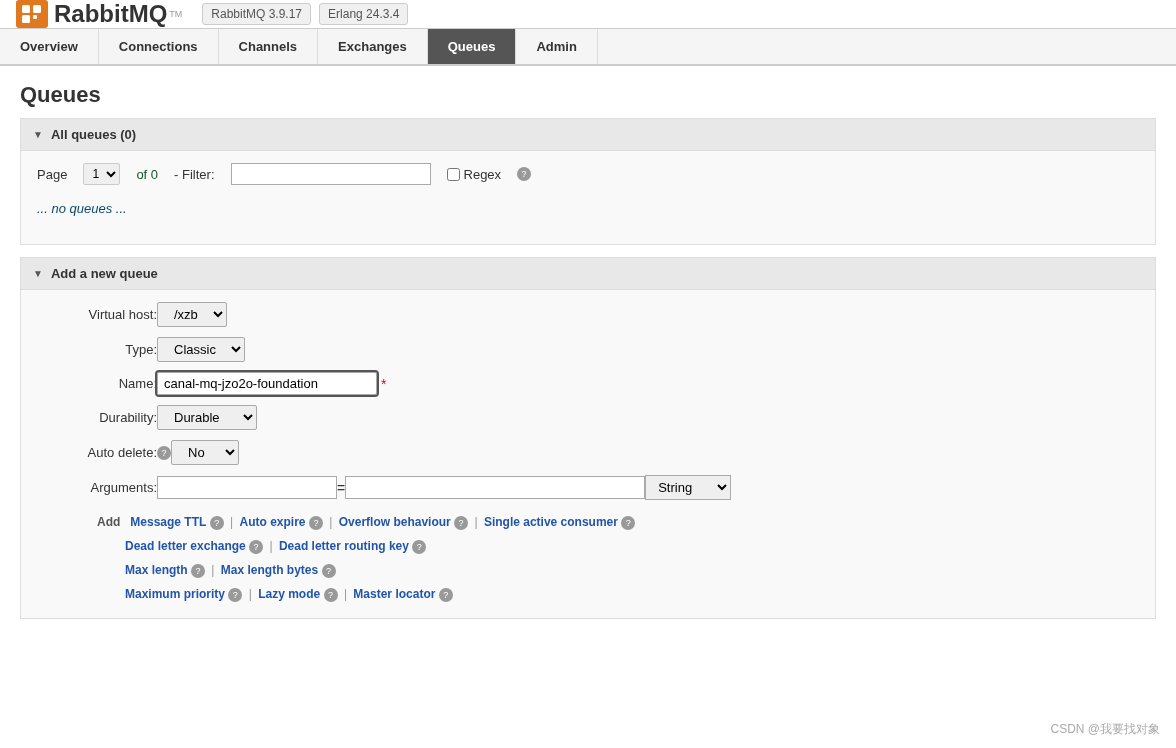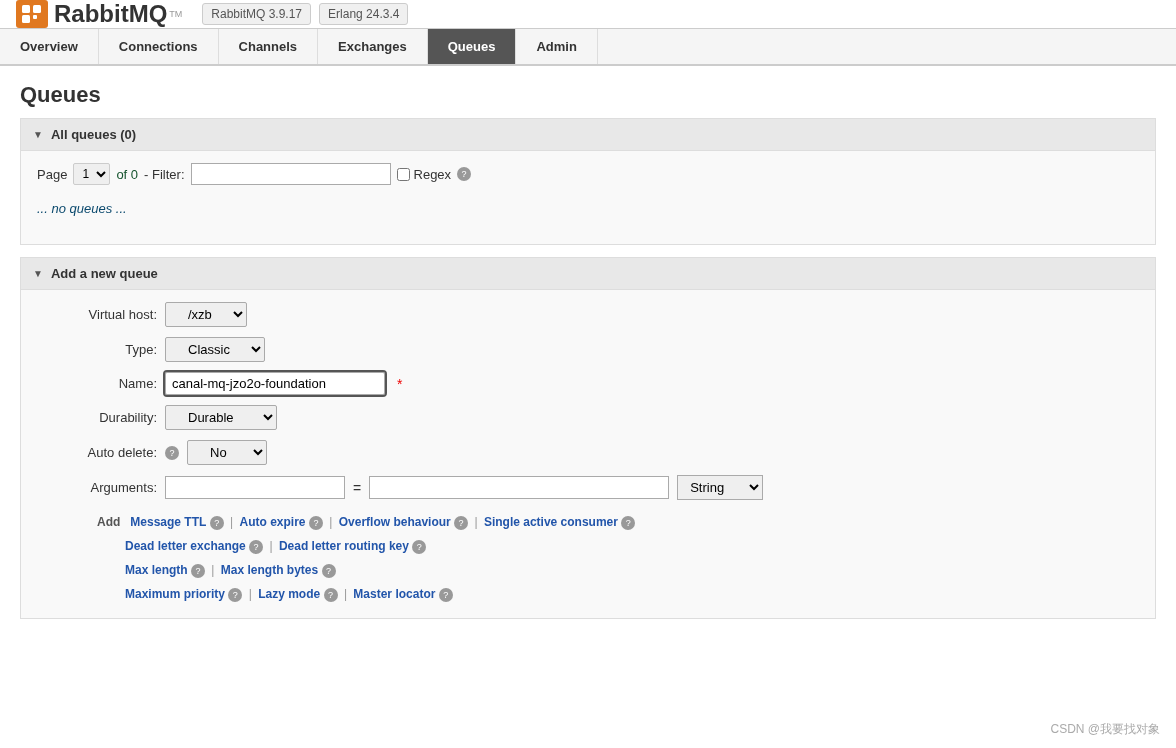--- a/index.html
+++ b/index.html
@@ -28,35 +28,35 @@
     .section-header { display: flex; align-items: center; padding: 8px 12px; background: #e8e8e8; border-bottom: 1px solid #ddd; cursor: pointer; }
     .section-title { font-weight: bold; font-size: 13px; }
     .triangle { margin-right: 8px; color: #555; font-size: 10px; }
 
     .section-body { padding: 12px 16px; }
 
     
     .pagination-label { color: #e07820; font-size: 12px; margin-bottom: 8px; font-weight: bold; }
 
     
-    .page-controls { display: flex; align-items: center; gap: 6px; margin-bottom: 12px; }
+    .page-controls { display: flex; align-items: center; gap: 16px; margin-bottom: 12px; }
     .page-controls label { font-size: 13px; }
     .page-select { padding: 2px 4px; border: 1px solid #ccc; border-radius: 2px; font-size: 12px; }
     .page-of { font-size: 13px; color: #14532d; }
     .filter-input { border: 1px solid #aaa; padding: 3px 6px; width: 200px; font-size: 12px; }
     .checkbox-label { display: flex; align-items: center; gap: 4px; font-size: 13px; }
     .help-icon { display: inline-flex; align-items: center; justify-content: center; width: 14px; height: 14px; background: #999; color: #fff; border-radius: 50%; font-size: 9px; cursor: pointer; }
 
     
     .no-queues { color: #0c4a6e; font-style: italic; margin: 12px 0; padding: 4px 0; }
 
     
-    .form-row { display: flex; align-items: center; margin-bottom: 10px; gap: 8px; }
+    .form-row { display: flex; align-items: center; margin-bottom: 10px; }
     .form-label { text-align: right; width: 120px; font-size: 13px; color: #333; flex-shrink: 0; }
-    .form-select { padding: 3px 18px; border: 1px solid #aaa; border-radius: 2px; font-size: 13px; }
+    .form-select { padding: 3px 12px; border: 1px solid #aaa; border-radius: 2px; font-size: 13px; }
     .form-input { padding: 3px 6px; border: 1px solid #aaa; border-radius: 2px; font-size: 13px; width: 220px; }
     .form-input.focused { outline: 2px solid #555; }
     .required-star { color: #e00; margin-left: 4px; font-size: 14px; }
     .args-key { border: 1px solid #aaa; padding: 3px 6px; width: 180px; font-size: 13px; }
     .args-eq { font-size: 14px; }
     .args-val { border: 1px solid #aaa; padding: 3px 6px; width: 300px; font-size: 13px; }
     .args-type { border: 1px solid #aaa; padding: 3px 8px; font-size: 13px; }
 
     
     .args-hints { margin-left: 60px; font-size: 12px; color: #333; line-height: 2; }

